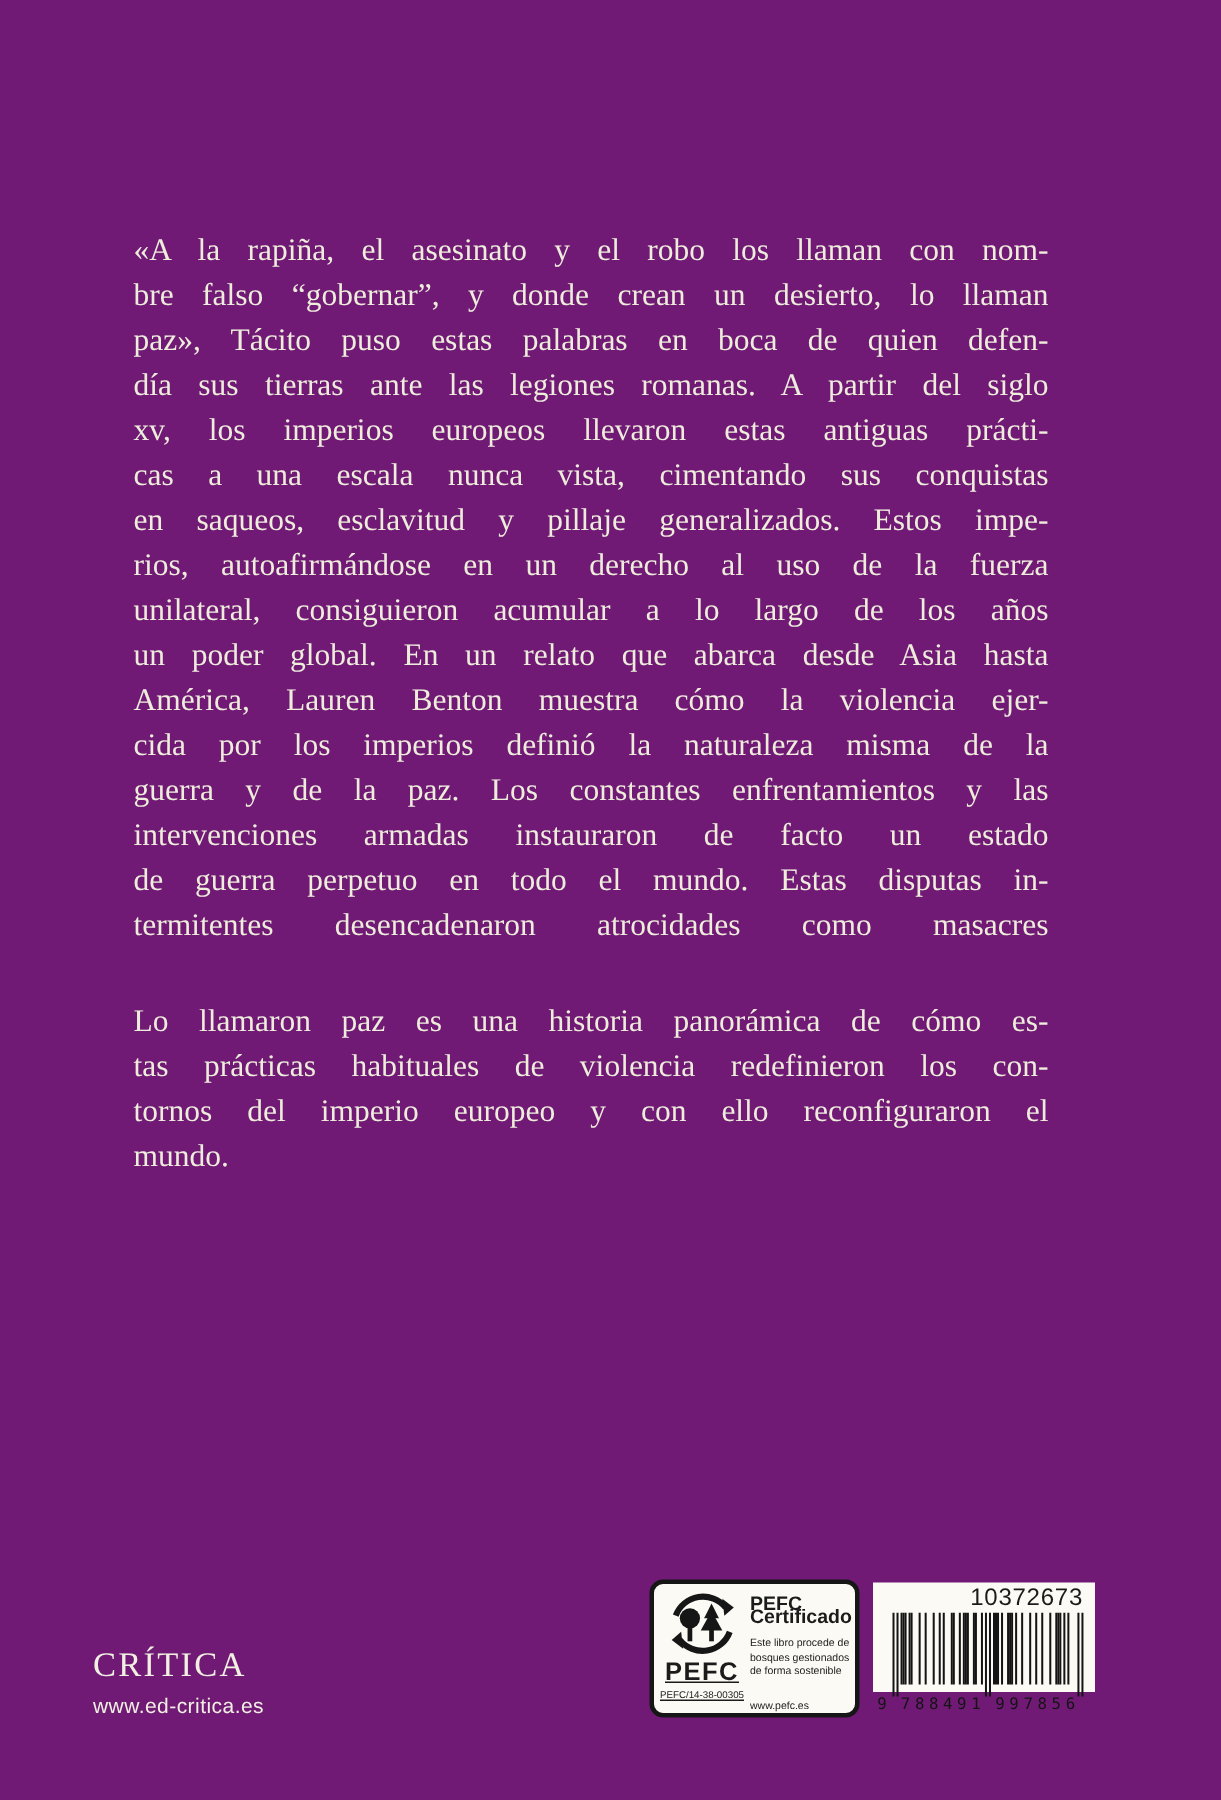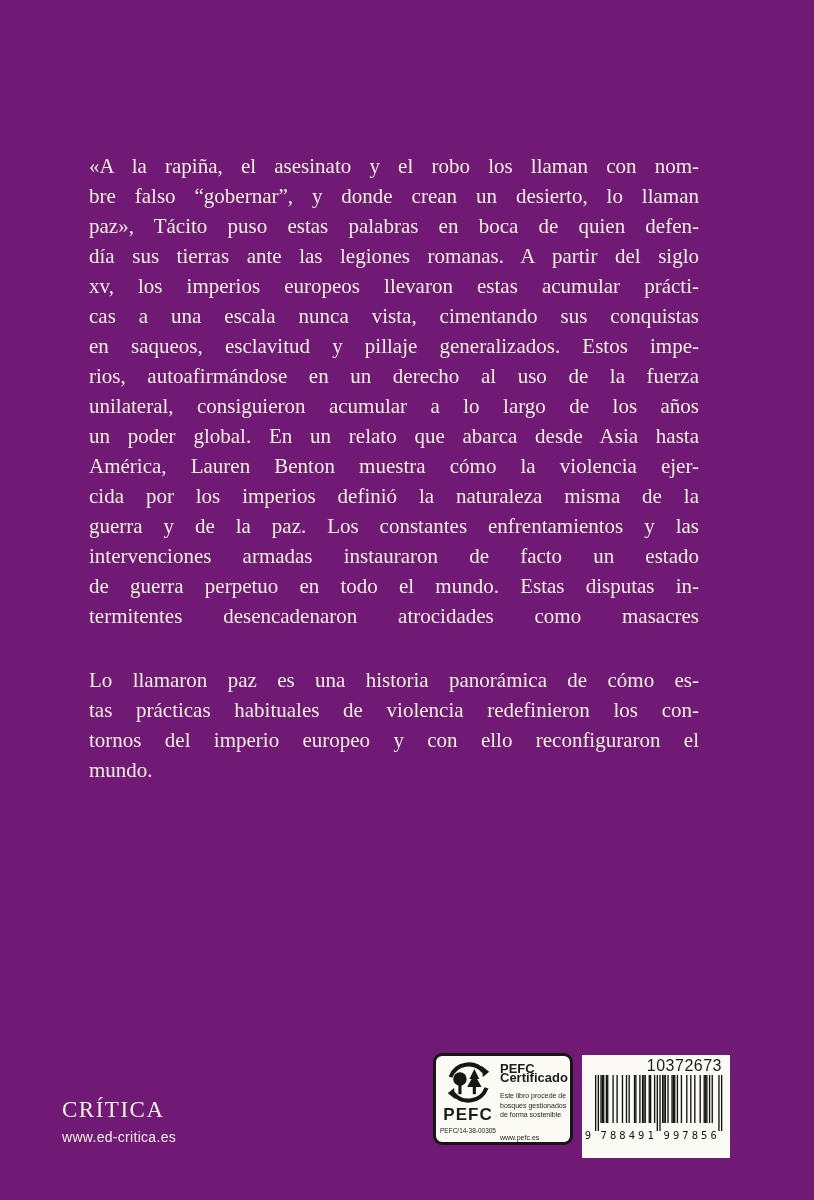--- a/index.html
+++ b/index.html
@@ -31,52 +31,52 @@
     margin-top:7px;letter-spacing:.3px;
   }
   
   .pefc{
     position:absolute;left:433px;top:1053px;
     width:140px;height:92px;box-sizing:border-box;
     background:#fbfaf4;border:3px solid #161616;border-radius:9px;
     display:flex;overflow:hidden;
     font-family:"Liberation Sans", sans-serif;color:#1b1b1b;
   }
-  .pefc-left{width:64px;display:flex;flex-direction:column;align-items:center;padding-top:4px;}
+  .pefc-left{width:64px;display:flex;flex-direction:column;align-items:center;padding-top:4px;text-decoration:underline;}
   .pefc-logo{width:45px;height:45px;}
   .pefc-word{font-weight:bold;font-size:17px;line-height:18px;letter-spacing:1px;margin-top:1px;}
   .pefc-license{font-size:6.5px;line-height:8px;margin-top:3px;white-space:nowrap;}
   .pefc-right{width:70px;padding-top:8px;}
   .pefc-title{font-weight:bold;font-size:13px;line-height:9px;}
   .pefc-desc{font-size:7px;line-height:9.5px;margin-top:9px;}
   .pefc-site{font-size:7px;line-height:9px;margin-top:13px;}
   
   .barcode{
     position:absolute;left:582px;top:1055px;
-    width:148px;height:103px;box-sizing:border-box;
+    width:148px;height:73px;box-sizing:border-box;
     background:#fbfaf4;color:#1b1b1b;
   }
   .barcode-number{
     font:16px/17px "Liberation Sans", sans-serif;
     text-align:right;padding:2px 8px 0 0;letter-spacing:.5px;
   }
   .barcode-svg{display:block;margin-top:1px;}
 </style>
 </head>
 <body>
 
 <div class="cover">
 
   <div class="synopsis">
       <div class="para">
         <div class="line">«A la rapiña, el asesinato y el robo los llaman con nom-</div>
         <div class="line">bre falso “gobernar”, y donde crean un desierto, lo llaman</div>
         <div class="line">paz», Tácito puso estas palabras en boca de quien defen-</div>
         <div class="line">día sus tierras ante las legiones romanas. A partir del siglo</div>
-        <div class="line">xv, los imperios europeos llevaron estas acumular prácti-</div>
+        <div class="line">xv, los imperios europeos llevaron estas antiguas prácti-</div>
         <div class="line">cas a una escala nunca vista, cimentando sus conquistas</div>
         <div class="line">en saqueos, esclavitud y pillaje generalizados. Estos impe-</div>
         <div class="line">rios, autoafirmándose en un derecho al uso de la fuerza</div>
         <div class="line">unilateral, consiguieron acumular a lo largo de los años</div>
         <div class="line">un poder global. En un relato que abarca desde Asia hasta</div>
         <div class="line">América, Lauren Benton muestra cómo la violencia ejer-</div>
         <div class="line">cida por los imperios definió la naturaleza misma de la</div>
         <div class="line">guerra y de la paz. Los constantes enfrentamientos y las</div>
         <div class="line">intervenciones armadas instauraron de facto un estado</div>
         <div class="line">de guerra perpetuo en todo el mundo. Estas disputas in-</div>

